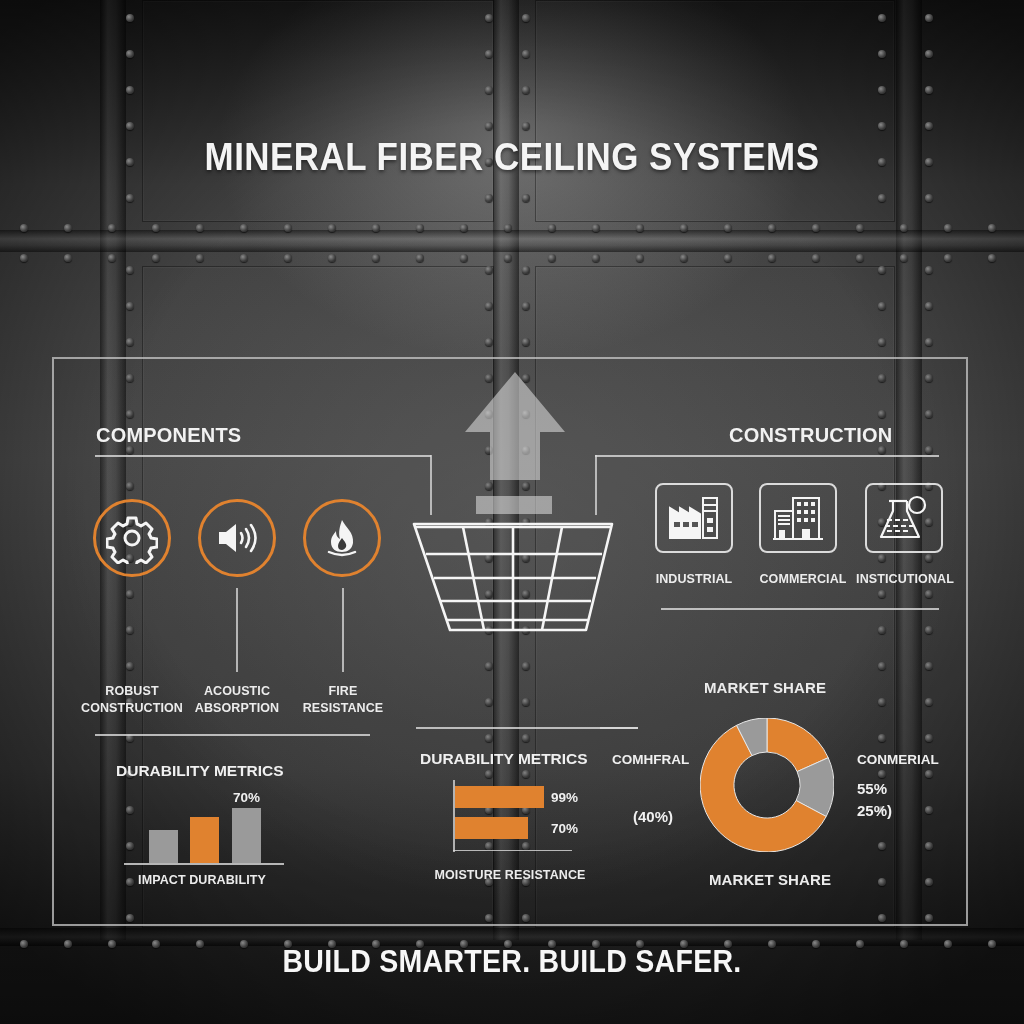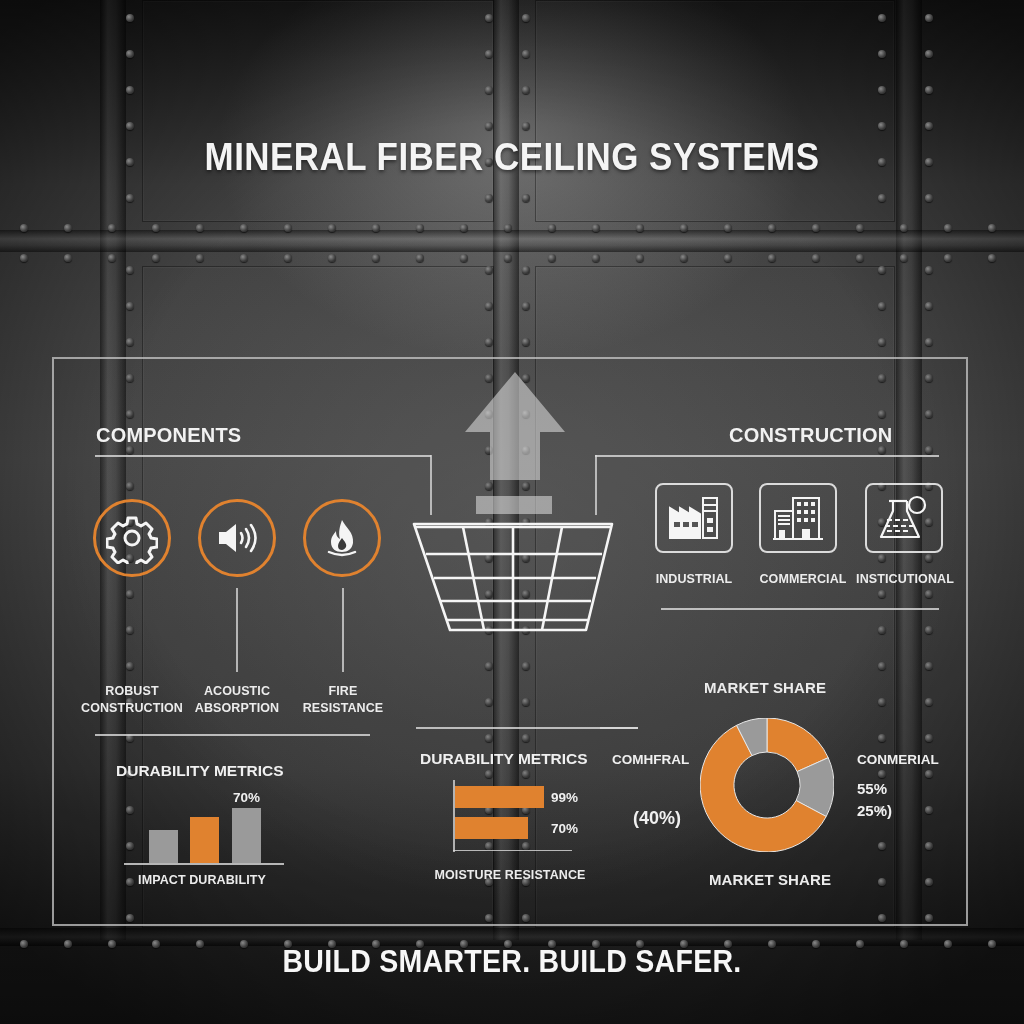--- a/index.html
+++ b/index.html
@@ -457,19 +457,19 @@
 <div class="rule" style="left:600px;top:727px;width:38px"></div>
 <svg class="abs" style="left:700px;top:718px" width="134" height="134" viewBox="-67 -67 134 134">
   <g stroke="#e6e6e6" stroke-width="1">
     <path d="M0,-67 A67,67 0 0 1 61.2,-27.3 L30.1,-13.4 A33,33 0 0 0 0,-33 Z" fill="#e0822f"></path>
     <path d="M61.2,-27.3 A67,67 0 0 1 59.2,31.5 L29.1,15.5 A33,33 0 0 0 30.1,-13.4 Z" fill="#9a9a9a"></path>
     <path d="M59.2,31.5 A67,67 0 1 1 -30.4,-59.7 L-15,-29.4 A33,33 0 1 0 29.1,15.5 Z" fill="#e0822f"></path>
     <path d="M-30.4,-59.7 A67,67 0 0 1 0,-67 L0,-33 A33,33 0 0 0 -15,-29.4 Z" fill="#9a9a9a"></path>
   </g>
 </svg>
 <div class="abs pct" style="left:612px;top:752px">COMHFRAL</div>
-<div class="abs pct" style="left:633px;top:808px;font-size:18px">(40%)</div>
+<div class="abs pct" style="left:633px;top:808px;font-size:15px">(40%)</div>
 <div class="abs pct" style="left:857px;top:752px">CONMERIAL</div>
 <div class="abs pct" style="left:857px;top:780px;font-size:15px">55%</div>
 <div class="abs pct" style="left:857px;top:802px;font-size:15px">25%)</div>
 <div class="small-label" style="left:695px;top:871px;width:150px;font-size:15px">MARKET SHARE</div>
 
 <div class="tagline">BUILD SMARTER. BUILD SAFER.</div>
 
 </body></html>

